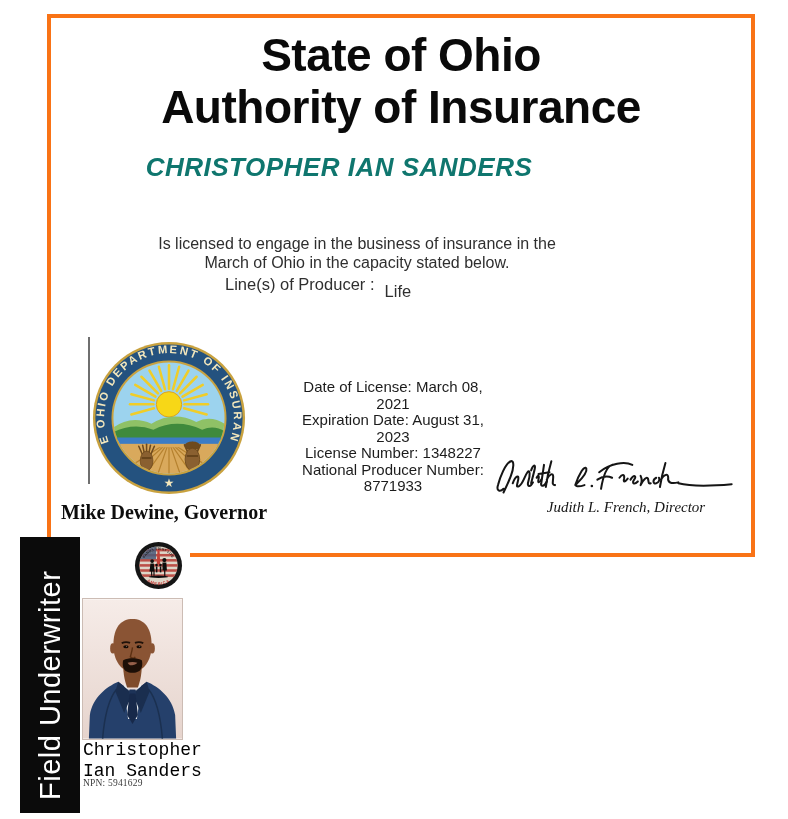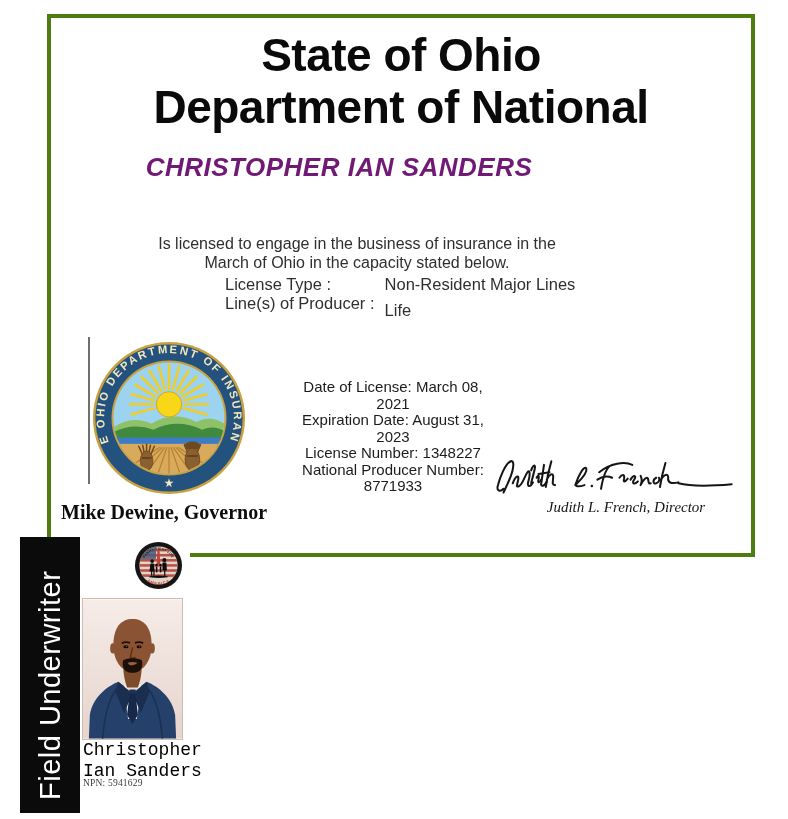--- a/index.html
+++ b/index.html
@@ -1,26 +1,26 @@
 <!DOCTYPE html>
 <html><head>
 <meta charset="utf-8">
 <style>
   html,body{margin:0;padding:0;background:#ffffff;}
   .page{position:relative;width:788px;height:819px;background:#fff;overflow:hidden;
         font-family:"Liberation Sans",sans-serif;}
   
   .cert{position:absolute;left:47px;top:14px;width:708px;height:543px;
-        border:4px solid #4d7c0f;background:#fff;box-sizing:border-box;}
+        border:4px solid #f97316;background:#fff;box-sizing:border-box;}
   .cert-abs{position:absolute;}
   .title-line{left:0;width:700px;text-align:center;font-weight:bold;
               font-size:46px;line-height:54px;color:#0a0a0a;letter-spacing:-0.5px;}
   .t1{top:10px;} .t2{top:62px;}
   .licensee{top:134px;left:0;width:576px;text-align:center;font-weight:bold;
-            font-style:italic;font-size:26px;color:#701a75;letter-spacing:0.5px;}
+            font-style:italic;font-size:26px;color:#0f766e;letter-spacing:0.5px;}
   .body-text{top:216px;left:0;width:612px;text-align:center;font-size:16px;
              line-height:19px;color:#2f2f2f;}
   .fields{top:257px;left:174px;font-size:16.5px;line-height:19px;color:#2f2f2f;}
   .frow{height:19px;white-space:nowrap;}
   .flabel{display:inline-block;width:155px;}
   .fvalue-drop{position:relative;top:7px;}
   .details{top:361px;left:237px;width:210px;text-align:center;font-size:15px;
            line-height:16.5px;color:#1c1c1c;}
   .seal-wrap{left:40px;top:322px;width:156px;height:156px;}
   .vline{left:37px;top:319px;width:2px;height:147px;background:#6f6f6f;}
@@ -47,34 +47,30 @@
   svg{display:block;}
 </style>
 </head>
 <body>
 
 <div class="page">
 
   <div class="cert">
 
     <div class="cert-abs title-line t1">State of Ohio</div>
-    <div class="cert-abs title-line t2">Department of National</div>
+    <div class="cert-abs title-line t2">Authority of Insurance</div>
 
     <div class="cert-abs licensee">CHRISTOPHER IAN SANDERS</div>
 
     <div class="cert-abs body-text">
       <div>Is licensed to engage in the business of insurance in the</div>
       <div>March of Ohio in the capacity stated below.</div>
     </div>
 
     <div class="cert-abs fields">
-      <div class="frow">
-        <span class="flabel">License Type :</span>
-        <span>Non-Resident Major Lines</span>
-      </div>
       <div class="frow">
         <span class="flabel">Line(s) of Producer :</span>
         <span class="fvalue-drop">Life</span>
       </div>
     </div>
 
     <div class="cert-abs vline"></div>
 
     <div class="cert-abs seal-wrap">
       <svg width="156" height="156" viewBox="0 0 160 160">

